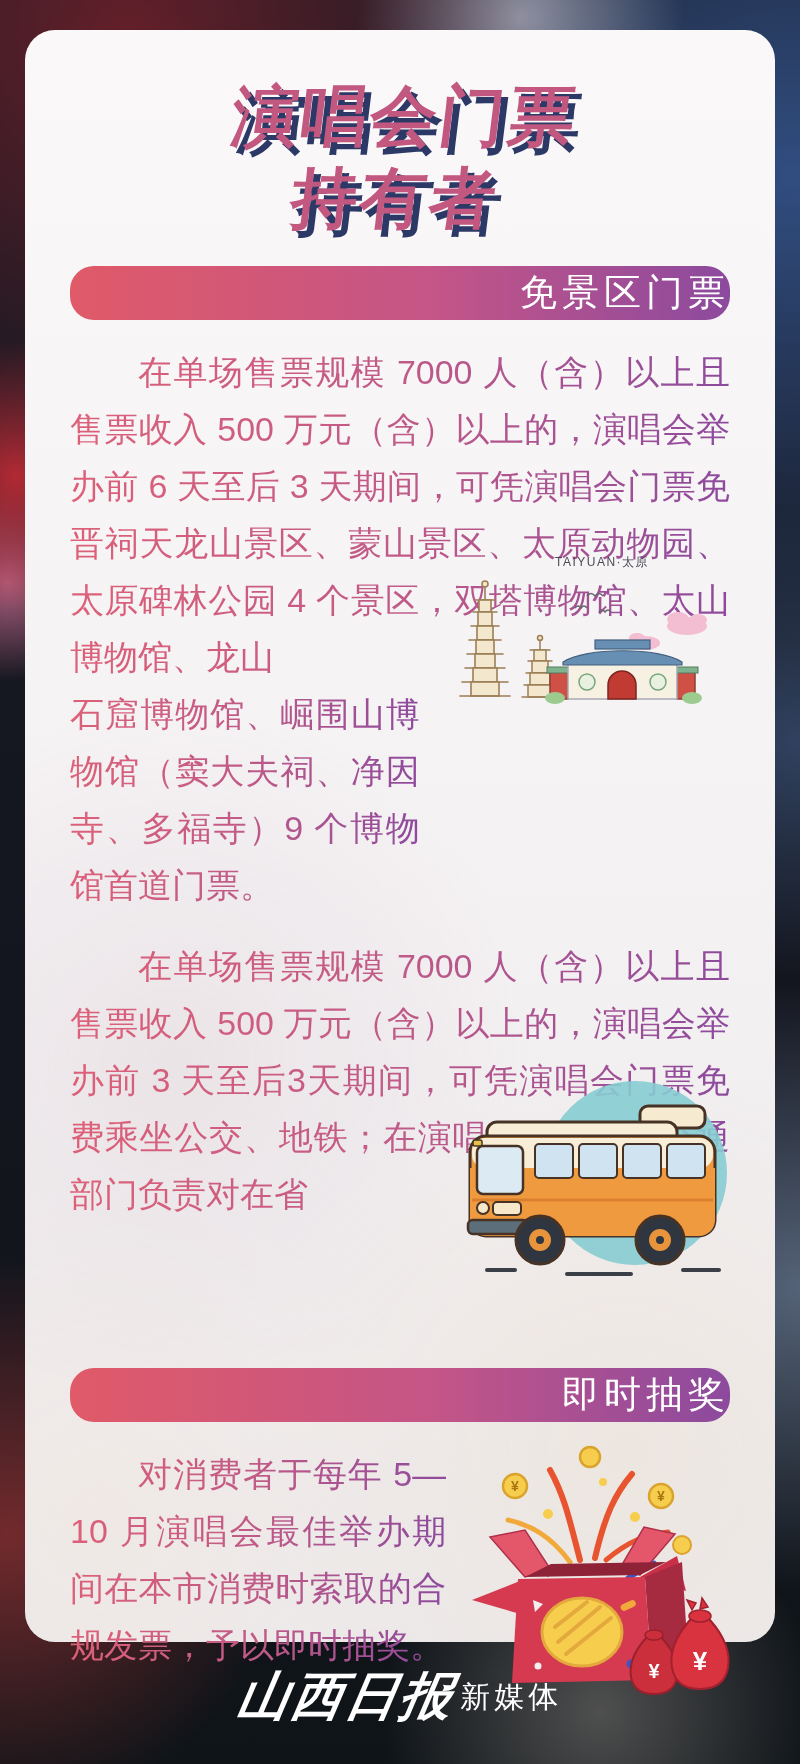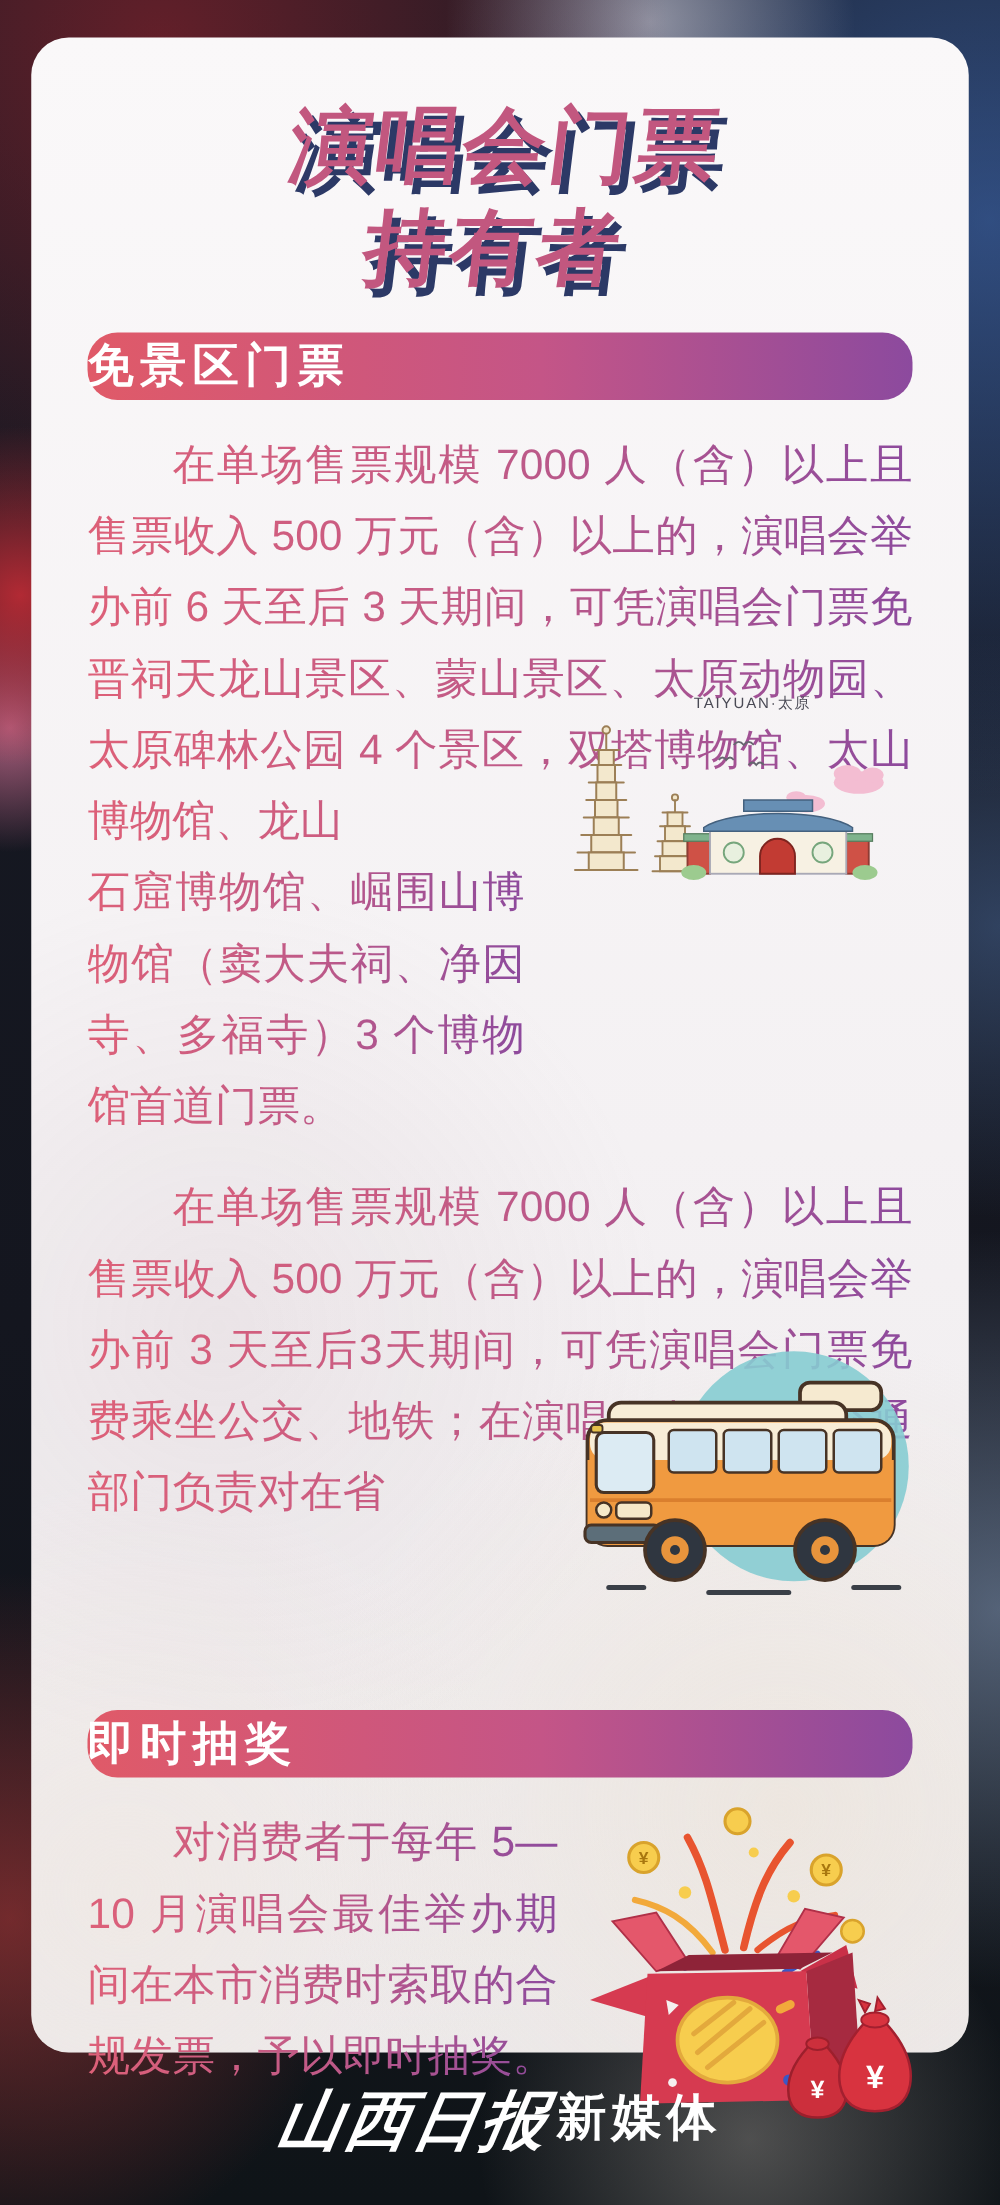--- a/index.html
+++ b/index.html
@@ -32,22 +32,22 @@
       radial-gradient(circle at 10% 92%, rgba(240,230,220,0.45) 0%, rgba(240,230,220,0) 20%);
   }
   .title{
     margin-top:46px;text-align:center;transform:skewX(-7deg);
     font-weight:900;font-size:66px;line-height:1.24;letter-spacing:3px;
     color:#c2577f;text-shadow:7px 7px 0 #2c3966;position:relative;z-index:2;
   }
   .banner{
     height:54px;border-radius:24px;position:relative;z-index:2;
     background:linear-gradient(90deg,#e05a68 0%,#c45587 55%,#8c4a9e 100%);
-    color:#ffffff;font-size:37px;font-weight:700;letter-spacing:5px;
-    text-align:left;line-height:54px;
+    color:#ffffff;font-size:37px;font-weight:400;letter-spacing:5px;
+    text-align:right;line-height:54px;
   }
   .sec1 .banner{margin-top:26px;}
   .body{margin-top:24px;position:relative;z-index:1;}
   .sec1 .body{min-height:452px;}
   .sec2 .body{min-height:430px;}
   .sec3 .body{min-height:262px;}
   .body p{margin:0;font-size:34px;line-height:57px;text-align:justify;}
   .p-start{text-indent:2em;}
   .p-narrow{width:53%;}
   .sec2 .p-narrow{width:54%;}
@@ -65,39 +65,39 @@
   .illus-gift{right:-10px;top:-4px;width:310px;height:266px;}
   .footer{
     position:absolute;left:0;right:0;top:1662px;text-align:center;color:#ffffff;z-index:3;
   }
   .brand-script{
     display:inline-block;transform:skewX(-10deg);
     font-family:"DejaVu Serif","Liberation Serif",serif;
     font-style:italic;font-weight:bold;font-size:52px;letter-spacing:2px;
   }
   .brand-suffix{
-    display:inline-block;font-size:40px;font-weight:700;margin-left:2px;
+    display:inline-block;font-size:30px;font-weight:400;margin-left:2px;
     letter-spacing:4px;vertical-align:7px;
   }
 </style>
 </head>
 <body>
 
 <div class="card">
 
   <div class="title">
     <div>演唱会门票</div>
     <div>持有者</div>
   </div>
 
   <section class="sec1">
     <div class="banner">免景区门票</div>
     <div class="body">
       <p class="grad p-start">在单场售票规模 7000 人（含）以上且售票收入 500 万元（含）以上的，演唱会举办前 6 天至后 3 天期间，可凭演唱会门票免晋祠天龙山景区、蒙山景区、太原动物园、太原碑林公园 4 个景区，双塔博物馆、太山博物馆、龙山</p>
-      <p class="grad p-narrow">石窟博物馆、崛围山博物馆（窦大夫祠、净因寺、多福寺）3 个博物馆首道门票。</p>
+      <p class="grad p-narrow">石窟博物馆、崛围山博物馆（窦大夫祠、净因寺、多福寺）9 个博物馆首道门票。</p>
       <div class="illus illus-pagoda">
         <svg viewBox="0 0 300 165" width="300" height="165">
           <text x="120" y="22" font-size="12" fill="#4a4a55" letter-spacing="1.5">TAIYUAN·太原</text>
           <g stroke="#66666f" fill="none" stroke-width="1.5">
             <path d="M152,52 q4,-5 8,0 q4,-5 8,0"></path>
             <path d="M140,64 q3,-4 6,0 q3,-4 6,0"></path>
             <path d="M164,68 q3,-4 6,0 q3,-4 6,0"></path>
           </g>
           <g fill="#f3bdd2">
             <ellipse cx="252" cy="82" rx="20" ry="9"></ellipse>

